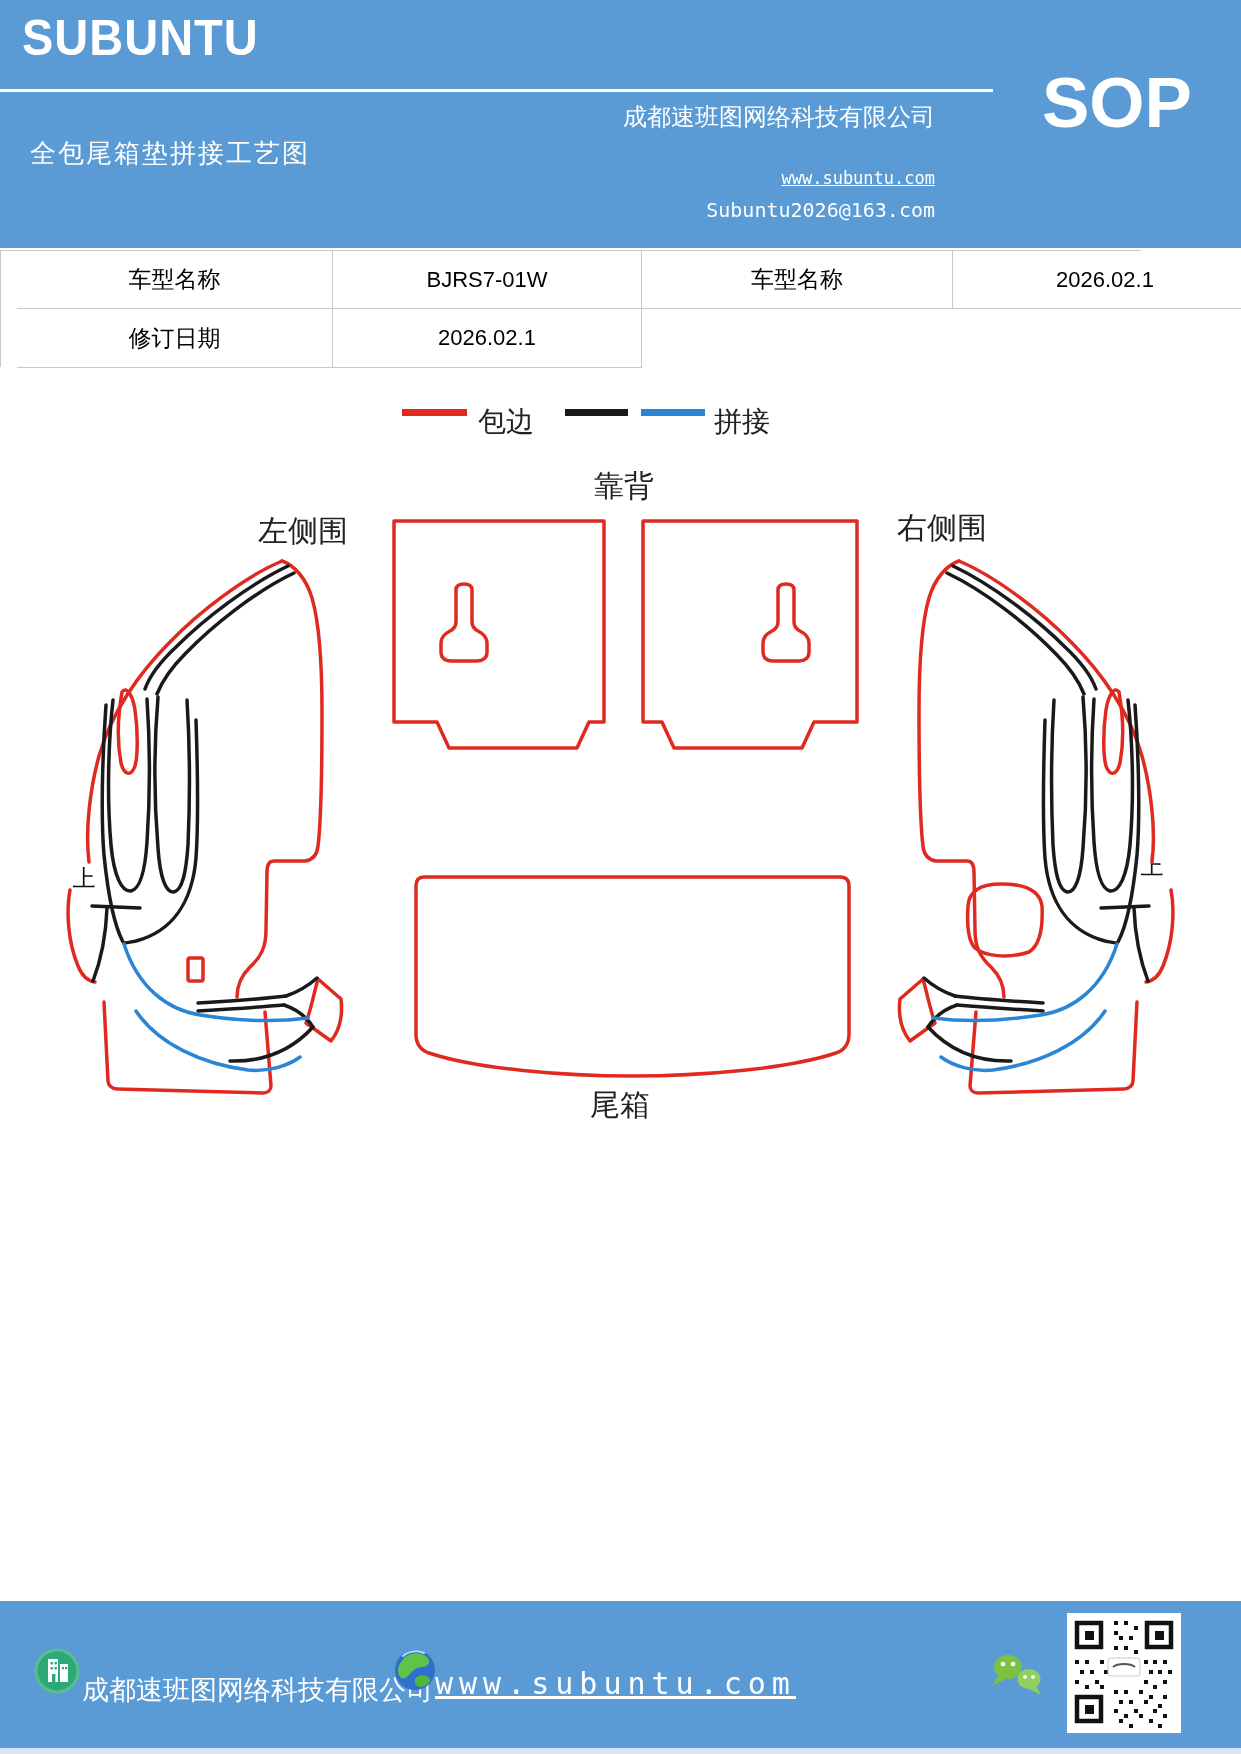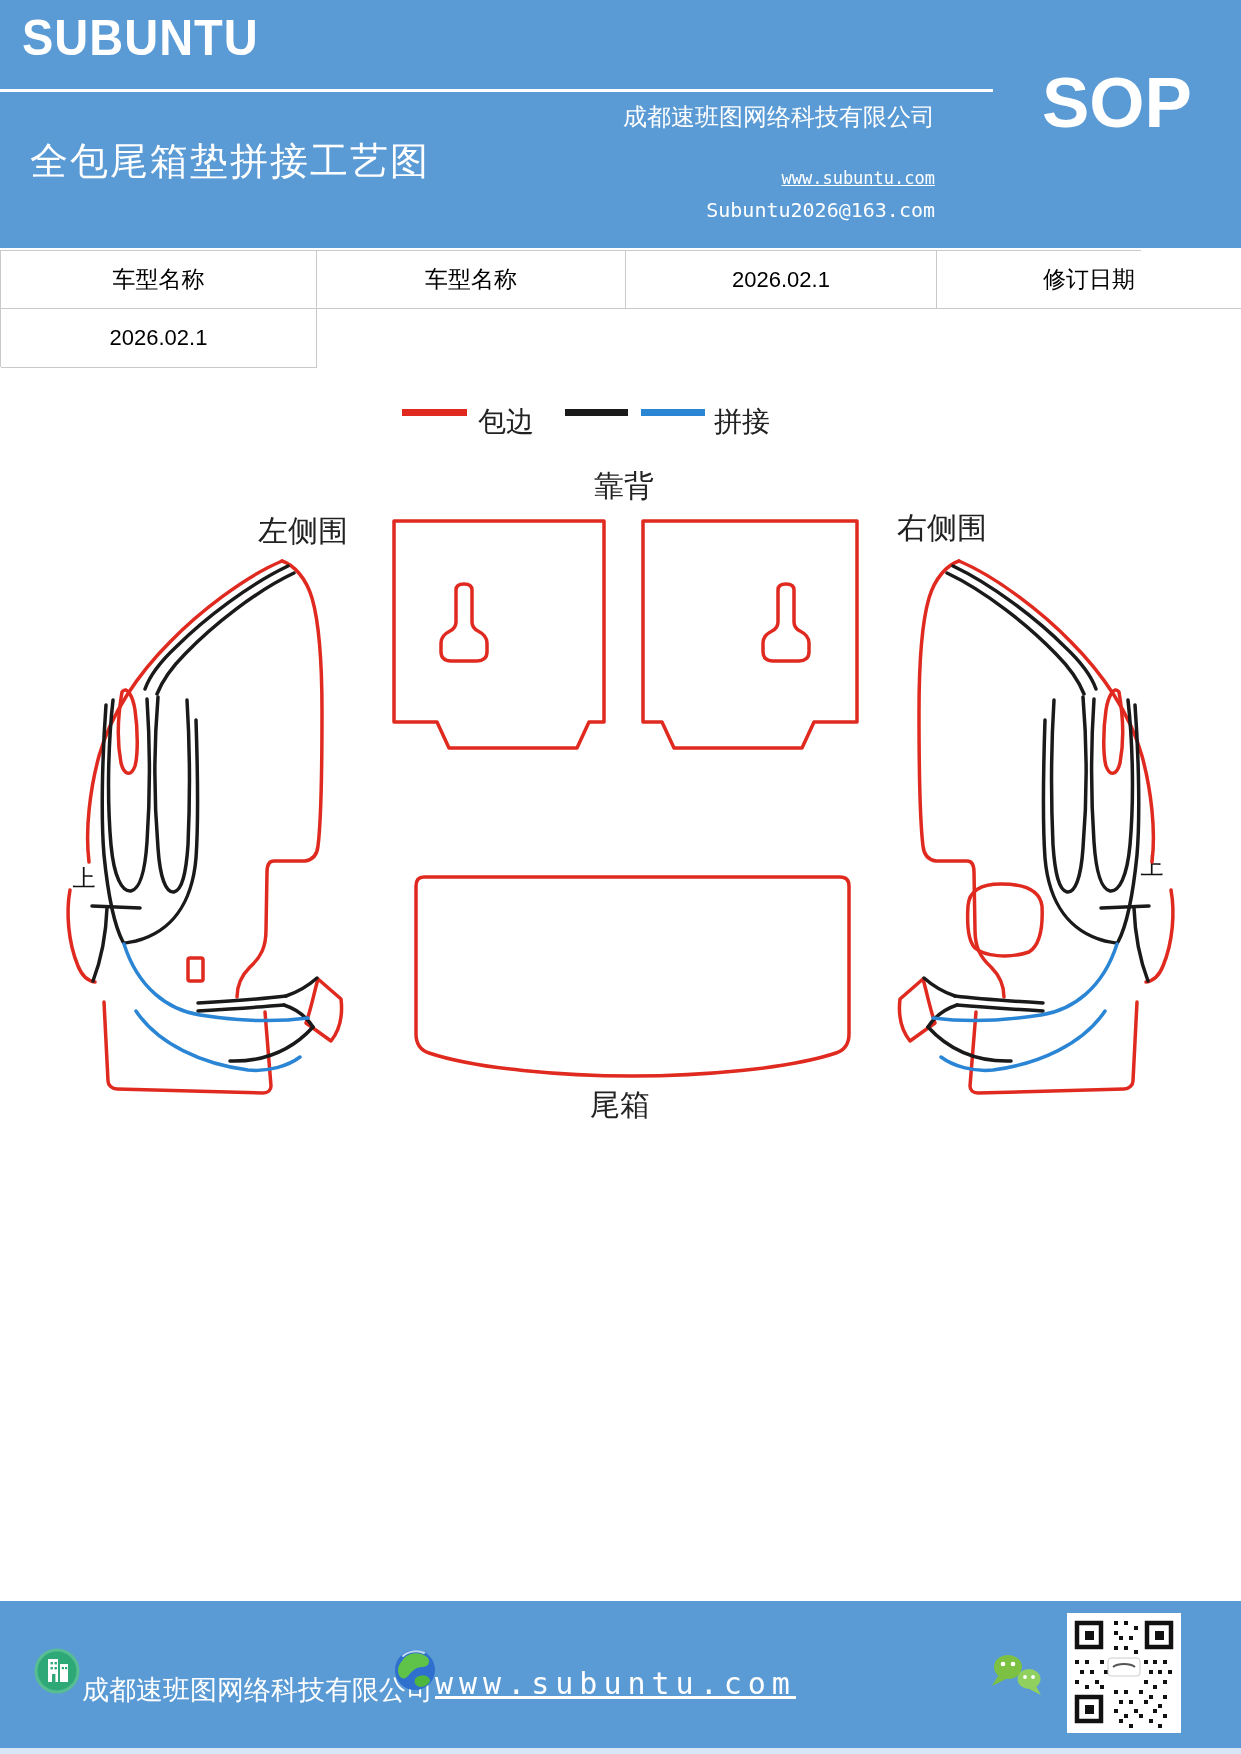--- a/index.html
+++ b/index.html
@@ -3,34 +3,34 @@
 <meta charset="utf-8">
 <style>
   html,body{margin:0;padding:0;background:#888;}
   .page{position:relative;width:1241px;height:1754px;background:#ffffff;margin:0 auto;overflow:hidden;
         font-family:"Liberation Sans","DejaVu Sans",sans-serif;}
   
   .header{position:absolute;left:0;top:0;width:1241px;height:248px;background:#5b9bd5;}
   .logo{position:absolute;left:22px;top:10px;color:#fff;font-size:47px;font-weight:bold;
         letter-spacing:1px;font-family:"Liberation Sans","DejaVu Sans",sans-serif;transform:scaleY(1.05);}
   .hr-line{position:absolute;left:0;top:89px;width:993px;height:3px;background:#fff;}
-  .doc-title{position:absolute;left:30px;top:136px;color:#fff;font-size:38px;letter-spacing:2px;
+  .doc-title{position:absolute;left:30px;top:136px;color:#fff;font-size:26px;letter-spacing:2px;
         font-family:"Liberation Serif","DejaVu Serif",serif;}
   .company-line{position:absolute;right:306px;top:101px;color:#fff;font-size:24px;
         font-family:"Liberation Serif","DejaVu Serif",serif;}
   .web-line{position:absolute;right:306px;top:168px;color:#fff;font-size:17px;text-decoration:underline;
         font-family:"DejaVu Sans Mono","Liberation Mono",monospace;cursor:pointer;}
   .mail-line{position:absolute;right:306px;top:198px;color:#fff;font-size:20px;
         font-family:"DejaVu Sans Mono","Liberation Mono",monospace;}
   .sop{position:absolute;left:1042px;top:62px;color:#fff;font-size:71px;font-weight:bold;
         font-family:"Liberation Sans","DejaVu Sans",sans-serif;}
   
   .info-table{position:absolute;left:0;top:250px;width:1141px;height:117px;
         display:grid;grid-template-columns:316px 309px 311px 305px;grid-template-rows:58px 59px;
-        border-top:1px solid #c9c9c9;border-left:1px solid #c9c9c9;box-sizing:border-box;}
+        border-top:1px solid #c9c9c9;border-left:1px solid #c9c9c9;box-sizing:border-box;padding-left:16px;}
   .cell{border-right:1px solid #c9c9c9;border-bottom:1px solid #c9c9c9;
         display:flex;align-items:center;justify-content:center;color:#000;}
   .cell.lab{font-family:"Liberation Serif","DejaVu Serif",serif;font-size:23px;}
   .cell.val{font-family:"Liberation Sans","DejaVu Sans",sans-serif;font-size:22px;}
   
   svg.diagram{position:absolute;left:0;top:0;pointer-events:none;}
   .r{fill:none;stroke:#e02a1f;stroke-width:3.5;stroke-linecap:round;stroke-linejoin:round;}
   .k{fill:none;stroke:#1a1a1a;stroke-width:3.5;stroke-linecap:round;stroke-linejoin:round;}
   .b{fill:none;stroke:#2a85d5;stroke-width:3.5;stroke-linecap:round;stroke-linejoin:round;}
   .lbl{font-family:"Liberation Serif","DejaVu Serif",serif;font-size:30px;fill:#222;}
@@ -55,20 +55,21 @@
     <div class="hr-line"></div>
     <div class="doc-title">全包尾箱垫拼接工艺图</div>
     <div class="company-line">成都速班图网络科技有限公司</div>
     <div class="web-line">www.subuntu.com</div>
     <div class="mail-line">Subuntu2026@163.com</div>
     <div class="sop">SOP</div>
   </div>
 
   <div class="info-table">
     <div class="cell lab">车型名称</div>
+    <div class="cell val">BJRS7-01W</div>
     <div class="cell lab">车型名称</div>
     <div class="cell val">2026.02.1</div>
     <div class="cell lab">修订日期</div>
     <div class="cell val">2026.02.1</div>
   </div>
 
   <svg class="diagram" width="1241" height="1754" viewBox="0 0 1241 1754">
 
     <g>
       <rect x="402" y="409" width="65" height="7" fill="#e02a1f"></rect>

